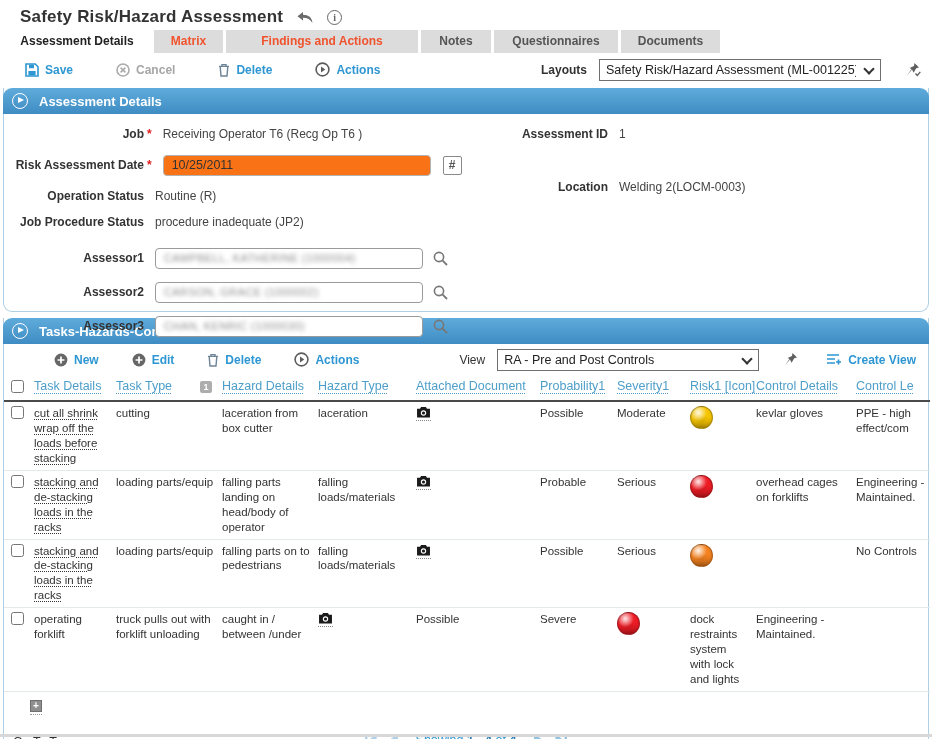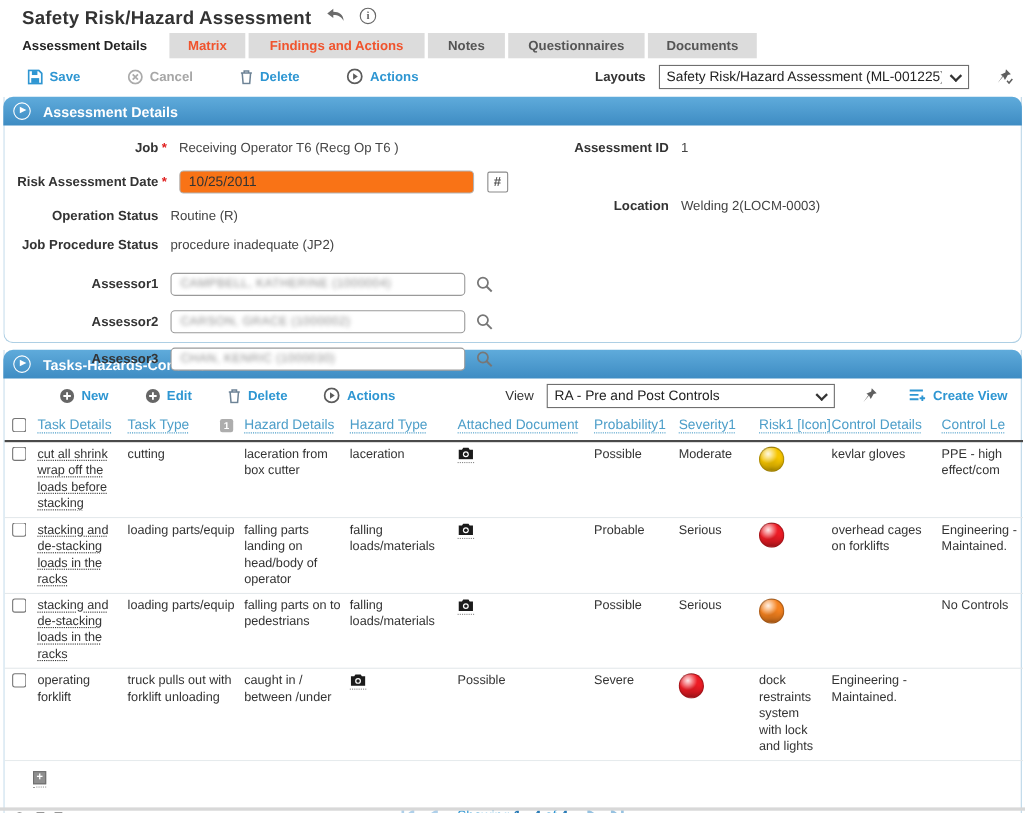--- a/index.html
+++ b/index.html
@@ -1,21 +1,21 @@
 <!DOCTYPE html>
 <html><head>
 <meta charset="utf-8">
 <style>
   * { box-sizing: border-box; margin: 0; padding: 0; }
   html,body { width:932px; height:739px; background:#fff; overflow:hidden;
     font-family:"Liberation Sans","DejaVu Sans",sans-serif; font-size:12px; color:#333; }
   .page { position:relative; width:932px; height:739px; }
 
   
-  .title-row { display:flex; align-items:flex-start; padding:7px 0 3px 20px; height:30px; }
+  .title-row { display:flex; align-items:center; padding:7px 0 3px 20px; height:30px; }
   .page-title { font-size:17px; font-weight:bold; color:#333; letter-spacing:.2px; }
   .title-icon { margin-left:13px; display:inline-flex; align-items:center; cursor:pointer; }
   .info-circ { width:15px; height:15px; border:1.5px solid #666; border-radius:50%;
     display:inline-flex; align-items:center; justify-content:center; font-size:10px;
     font-weight:bold; color:#666; font-family:"Liberation Serif",serif; }
 
   
   .tabbar { display:flex; gap:3px; padding-left:3px; height:23px; }
   .tab { background:#DCDCDC; color:#555; font-weight:bold; font-size:12px; text-align:center;
     line-height:23px; cursor:pointer; overflow:hidden; white-space:nowrap; }
@@ -127,21 +127,21 @@
         </svg>
     </span>
     <span class="title-icon">
         <span class="info-circ">i</span>
       </span>
   </div>
 
   <div class="tabbar">
     <div class="tab active" style="width:148px">Assessment Details</div>
     <div class="tab alert" style="width:69px">Matrix</div>
-    <div class="tab alert" style="width:160px">Findings and Actions</div>
+    <div class="tab alert" style="width:192px">Findings and Actions</div>
     <div class="tab" style="width:70px">Notes</div>
     <div class="tab" style="width:124px">Questionnaires</div>
     <div class="tab" style="width:99px">Documents</div>
   </div>
 
   <div class="toolbar1">
     <span class="tb-btn">
       <svg width="14" height="14" viewBox="0 0 14 14">
           <path d="M1 1 h9.2 L13 3.8 V13 H1 Z" fill="none" stroke="#2E96D2" stroke-width="1.6"></path>
           <rect x="4" y="1.6" width="5" height="3.6" fill="#2E96D2"></rect>

